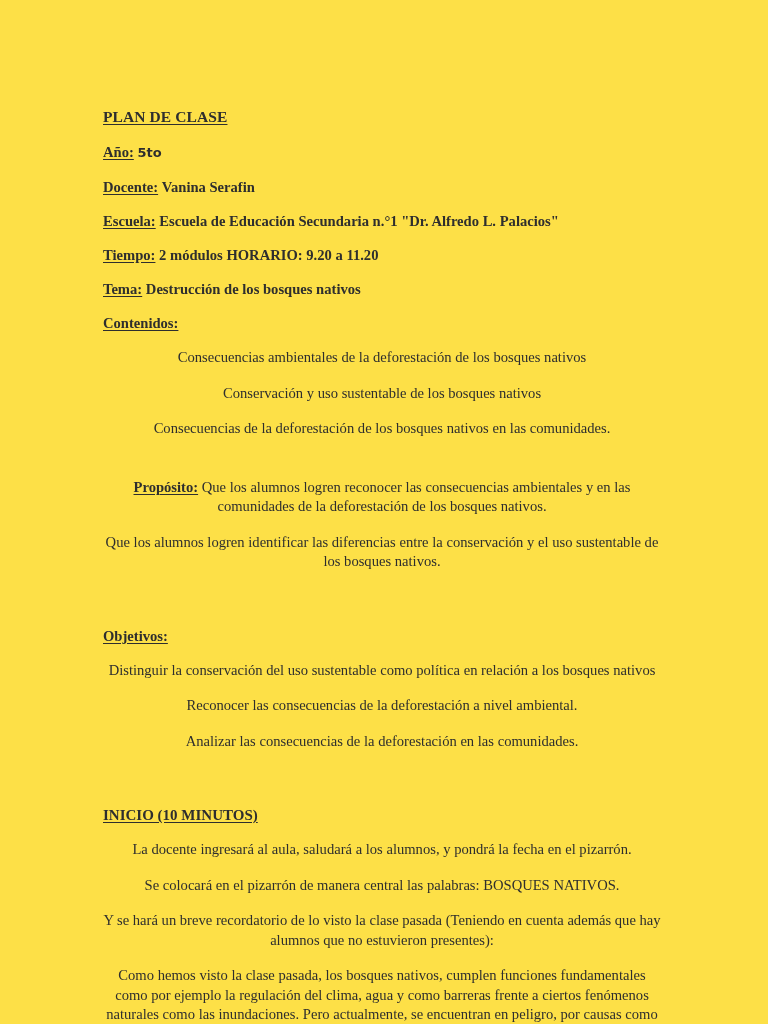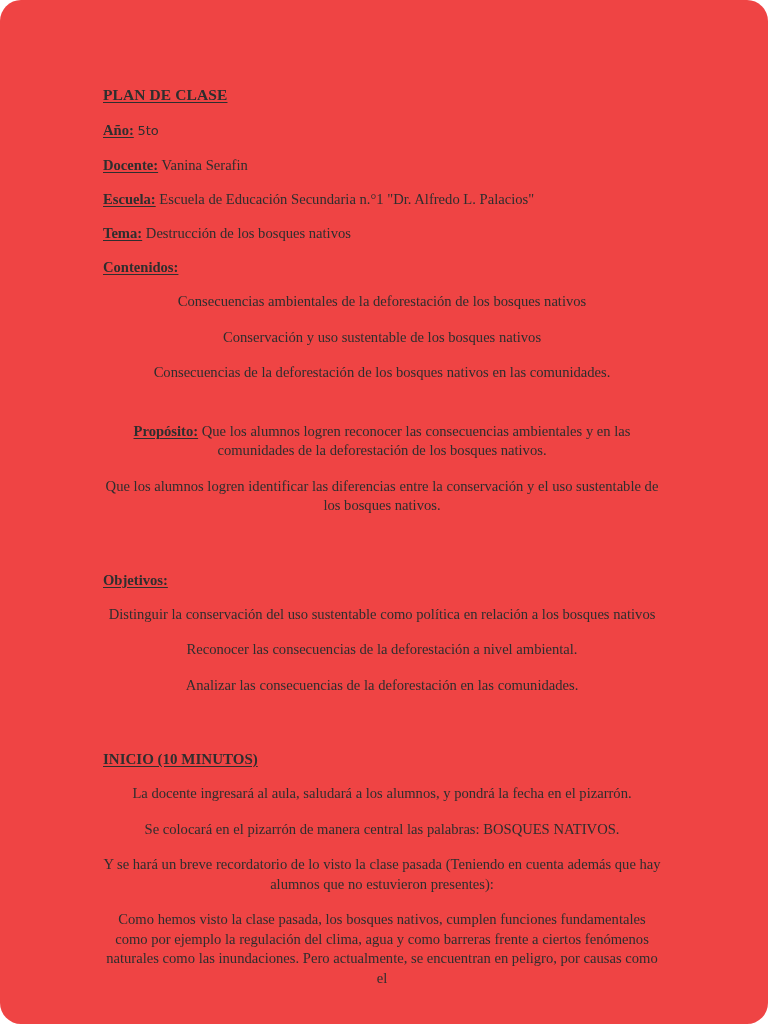--- a/index.html
+++ b/index.html
@@ -12,24 +12,23 @@
     height: 1024px;
     overflow: hidden;
     font-family: "Liberation Serif", "DejaVu Serif", serif;
     color: #2e2e2e;
     -webkit-font-smoothing: antialiased;
   }
   .page {
     position: relative;
     width: 768px;
     height: 1024px;
-    background: #ef4444;
+    background: #fde047;
     box-sizing: border-box;
-    padding: 86px 108px 0 103px;
-    border-radius: 21px;
+    padding: 108px 108px 0 103px;
   }
   .doc {
     width: 558px;
   }
 
   
   .doc-title {
     font-size: 15.5px;
     font-weight: bold;
     letter-spacing: 0.1px;
@@ -47,21 +46,21 @@
     line-height: 18px;
     margin: 0 0 16px 0;
   }
   .field .label {
     font-weight: bold;
     text-decoration: underline;
     text-underline-offset: 2px;
     margin-top: 21px;
   }
   .field .value {
-    font-weight: normal;
+    font-weight: bold;
   }
   .field .value-alt {
     font-family: "DejaVu Sans", sans-serif;
     font-size: 13px;
   }
 
   
   .section-head {
     font-size: 14.6px;
     line-height: 18px;
@@ -109,20 +108,24 @@
     <p class="field">
       <span class="label">Docente:</span>
       <span class="value">Vanina Serafin</span>
     </p>
 
     <p class="field">
       <span class="label">Escuela:</span>
       <span class="value">Escuela de Educación Secundaria n.°1 "Dr. Alfredo L. Palacios"</span>
     </p>
 
+    <p class="field">
+      <span class="label">Tiempo:</span>
+      <span class="value">2 módulos   HORARIO: 9.20 a 11.20</span>
+    </p>
 
     <p class="field">
       <span class="label">Tema:</span>
       <span class="value">Destrucción de los bosques nativos</span>
     </p>
 
     <p class="section-head"><span class="u">Contenidos: </span></p>
 
     <p class="para">Consecuencias ambientales de la deforestación de los bosques nativos</p>
     <p class="para">Conservación y uso sustentable de los bosques nativos</p>

